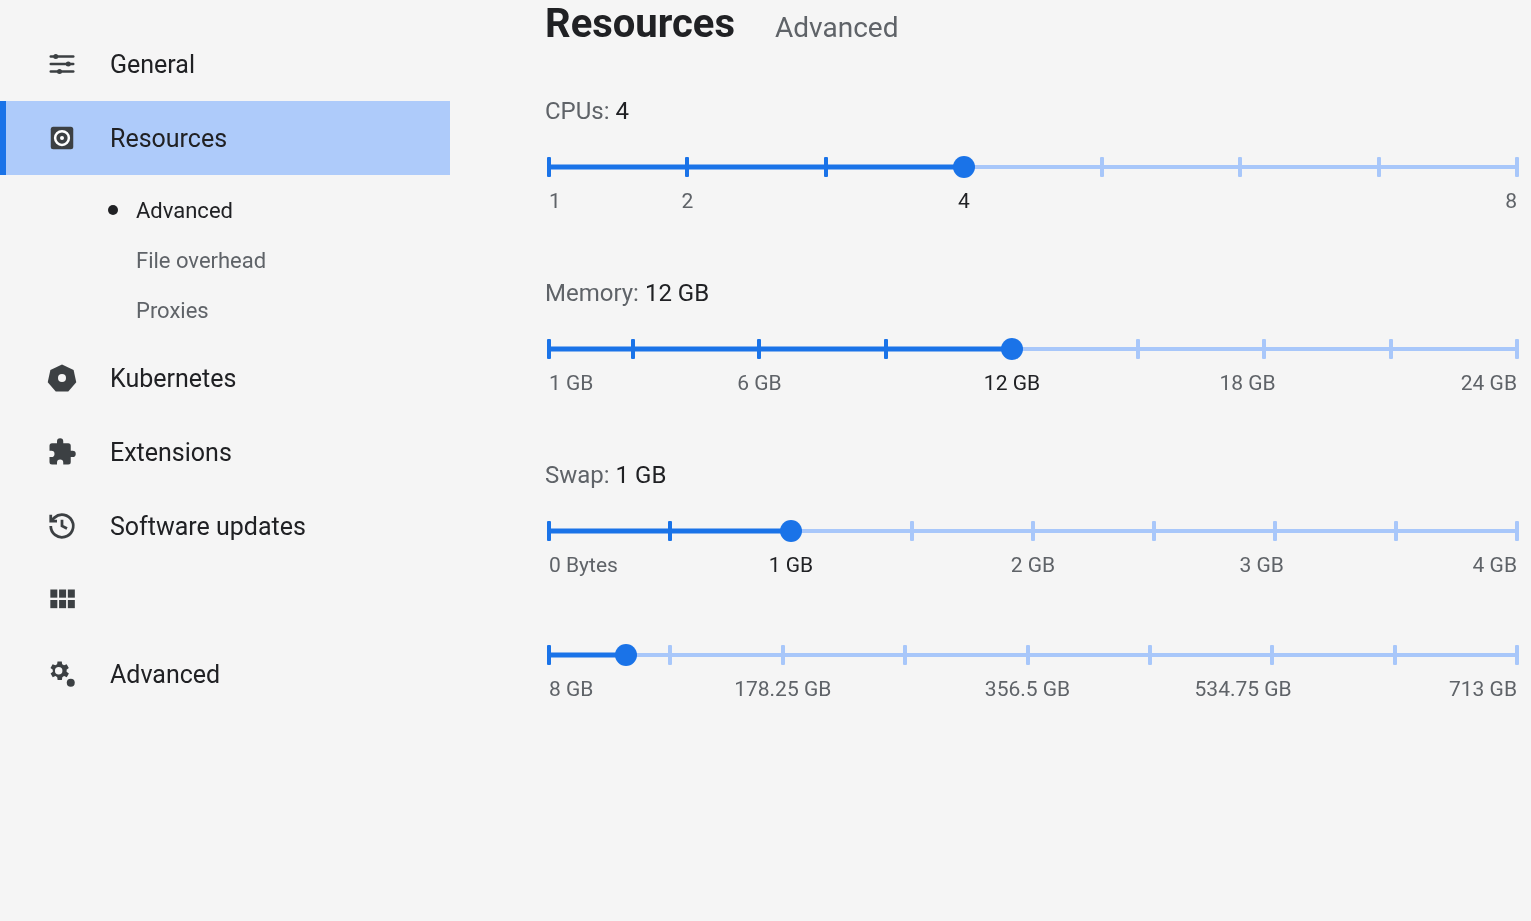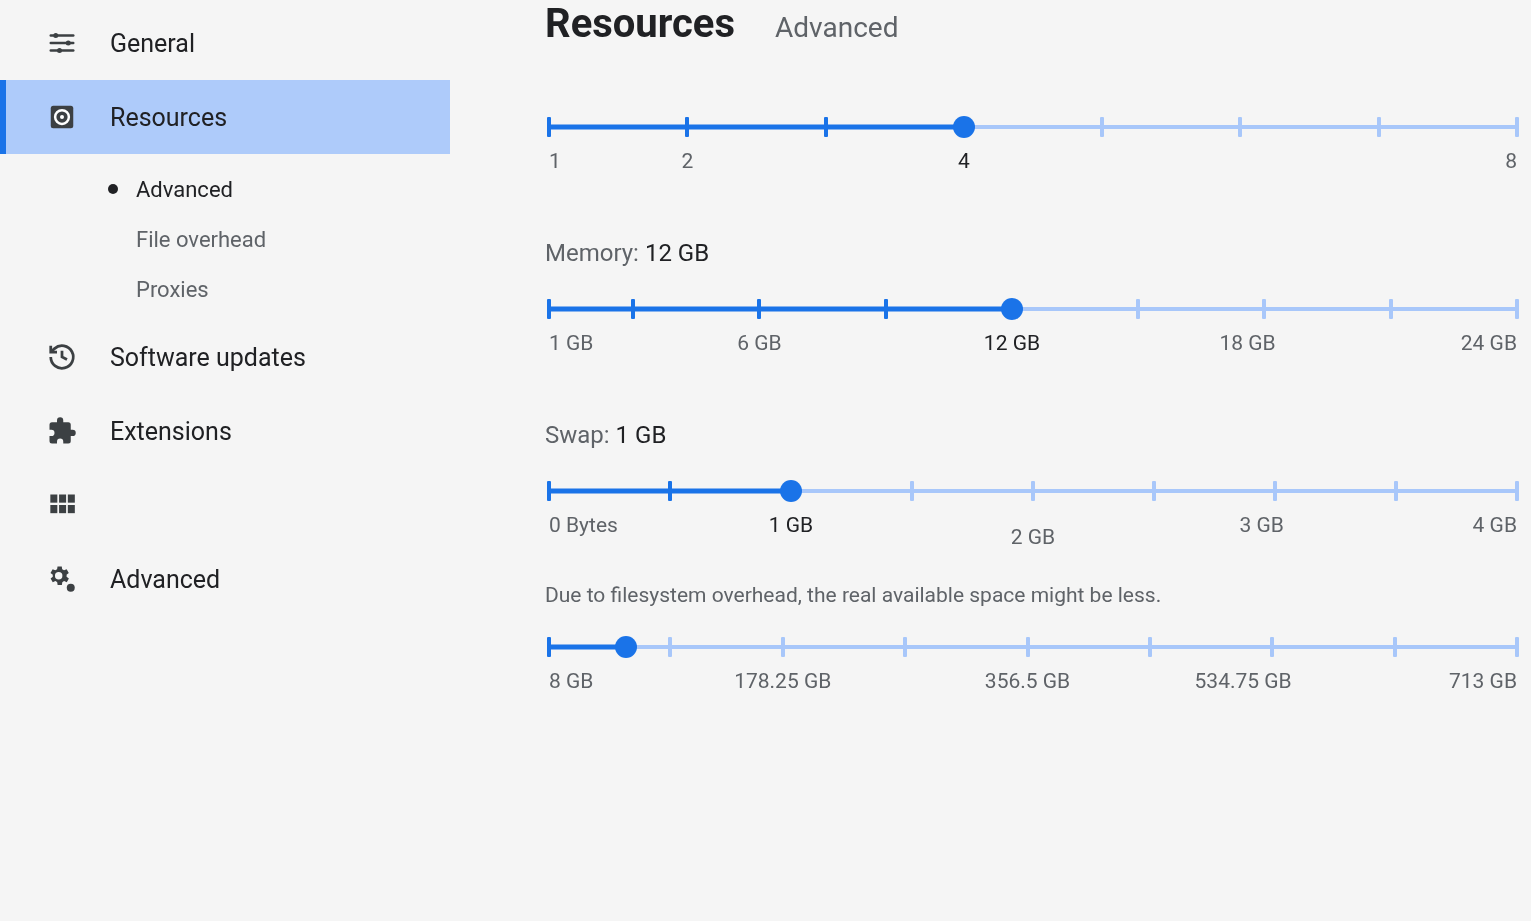--- a/index.html
+++ b/index.html
@@ -18,21 +18,21 @@
     margin: 0; padding: 0;
     background: var(--page);
     font-family: "Google Sans", Roboto, "Helvetica Neue", Arial, sans-serif;
     color: var(--ink);
     width: 1531px;
   }
   .app { display: flex; }
   
   .sidebar {
     flex: 0 0 455px;
-    padding-top: 6px;
+    padding-top: 27px;
   }
   .nav-item {
     height: 74px;
     display: flex; align-items: center;
     gap: 32px;
     padding-left: 46px;
     cursor: pointer;
     position: relative;
   }
   .nav-item .icon {
@@ -191,39 +191,48 @@
         <span class="bullet"></span>
         <span>File overhead</span>
       </div>
       <div class="sub-item">
         <span class="bullet"></span>
         <span>Proxies</span>
       </div>
     </div>
 
 
+    <div class="nav-item">
+      <span class="icon">
+        <svg viewBox="0 0 24 24" width="32" height="32" fill="#3c4043">
+            <path d="M12 1.8l8.7 4.2 2 9.1-6 7.1H7.3l-6-7.1 2-9.1L12 1.8z"></path>
+            <circle cx="12" cy="12" r="3" fill="#f5f5f5"></circle>
+          </svg>
+      </span>
+      <span class="label">Kubernetes</span>
+    </div>
+
+    <div class="nav-item">
+      <span class="icon">
+        <svg viewBox="0 0 24 24" width="30" height="30" fill="#3c4043">
+            <path d="M20.5 11H19V7a2 2 0 0 0-2-2h-4V3.5a2.5 2.5 0 0 0-5 0V5H4a2 2 0 0 0-2 2v4h1.5a2.5 2.5 0 0 1 0 5H2v4a2 2 0 0 0 2 2h4v-1.5a2.5 2.5 0 0 1 5 0V22h4a2 2 0 0 0 2-2v-4h1.5a2.5 2.5 0 0 0 0-5z"></path>
+          </svg>
+      </span>
+      <span class="label">Extensions</span>
+    </div>
 
     <div class="nav-item">
       <span class="icon">
         <svg viewBox="0 0 24 24" width="30" height="30" fill="none" stroke="#3c4043" stroke-width="2.2">
             <path d="M3 12a9 9 0 1 0 3-6.7L3 8"></path>
             <polyline points="3 3 3 8 8 8"></polyline>
             <polyline points="12 7 12 12 16 14"></polyline>
           </svg>
       </span>
       <span class="label">Software updates</span>
-    </div>
-
-    <div class="nav-item">
-      <span class="icon">
-        <svg viewBox="0 0 24 24" width="30" height="30" fill="#3c4043">
-            <path d="M20.5 11H19V7a2 2 0 0 0-2-2h-4V3.5a2.5 2.5 0 0 0-5 0V5H4a2 2 0 0 0-2 2v4h1.5a2.5 2.5 0 0 1 0 5H2v4a2 2 0 0 0 2 2h4v-1.5a2.5 2.5 0 0 1 5 0V22h4a2 2 0 0 0 2-2v-4h1.5a2.5 2.5 0 0 0 0-5z"></path>
-          </svg>
-      </span>
-      <span class="label">Extensions</span>
     </div>
 
     <div class="nav-item">
       <span class="icon">
         <svg viewBox="0 0 24 24" width="28" height="28" fill="#3c4043">
             <rect x="2" y="3" width="6" height="7"></rect>
             <rect x="9.5" y="3" width="6" height="7"></rect>
             <rect x="17" y="3" width="6" height="7"></rect>
             <rect x="2" y="12" width="6" height="7"></rect>
             <rect x="9.5" y="12" width="6" height="7"></rect>
@@ -246,20 +255,21 @@
 
   <main class="main">
     <div class="title-row">
       <h1>Resources</h1>
       <span class="crumb">Advanced</span>
     </div>
 
     <div class="settings">
 
       <div class="setting" id="setting-cpus">
+          <div class="setting-label"><span>CPUs:</span> <span class="val">4</span></div>
           <div class="slider-wrap">
             <div class="slider">
               <div class="rail"></div>
               <div class="rail-fill" style="width: 42.8571%;"></div>
               <div class="tick past" style="left: 0%;"></div>
               <div class="tick past" style="left: 14.2857%;"></div>
               <div class="tick past" style="left: 28.5714%;"></div>
               <div class="tick past" style="left: 42.8571%;"></div>
               <div class="tick future" style="left: 57.1429%;"></div>
               <div class="tick future" style="left: 71.4286%;"></div>
@@ -314,28 +324,27 @@
               <div class="tick future" style="left: 50%;"></div>
               <div class="tick future" style="left: 62.5%;"></div>
               <div class="tick future" style="left: 75%;"></div>
               <div class="tick future" style="left: 87.5%;"></div>
               <div class="tick future" style="left: 100%;"></div>
               <div class="thumb" style="left: 25%;"></div>
             </div>
             <div class="tick-labels">
               <div class="tick-label edge-left" style="left: 0%;">0 Bytes</div>
               <div class="tick-label primary" style="left: 25%;">1 GB</div>
-              <div class="tick-label" style="left: 50%; margin-top: 12px;">2 GB</div>
+              <div class="tick-label" style="left: 50%;">2 GB</div>
               <div class="tick-label near-right" style="left: 75%;">3 GB</div>
               <div class="tick-label edge-right" style="left: 100%;">4 GB</div>
             </div>
           </div>
         </div>
       <div class="setting" id="setting-disk">
-          <div class="setting-hint">Due to filesystem overhead, the real available space might be less.</div>
           <div class="slider-wrap">
             <div class="slider">
               <div class="rail"></div>
               <div class="rail-fill" style="width: 7.94326%;"></div>
               <div class="tick past" style="left: 0%;"></div>
               <div class="tick future" style="left: 12.5%;"></div>
               <div class="tick future" style="left: 24.1489%;"></div>
               <div class="tick future" style="left: 36.7908%;"></div>
               <div class="tick future" style="left: 49.4326%;"></div>
               <div class="tick future" style="left: 62.0745%;"></div>

